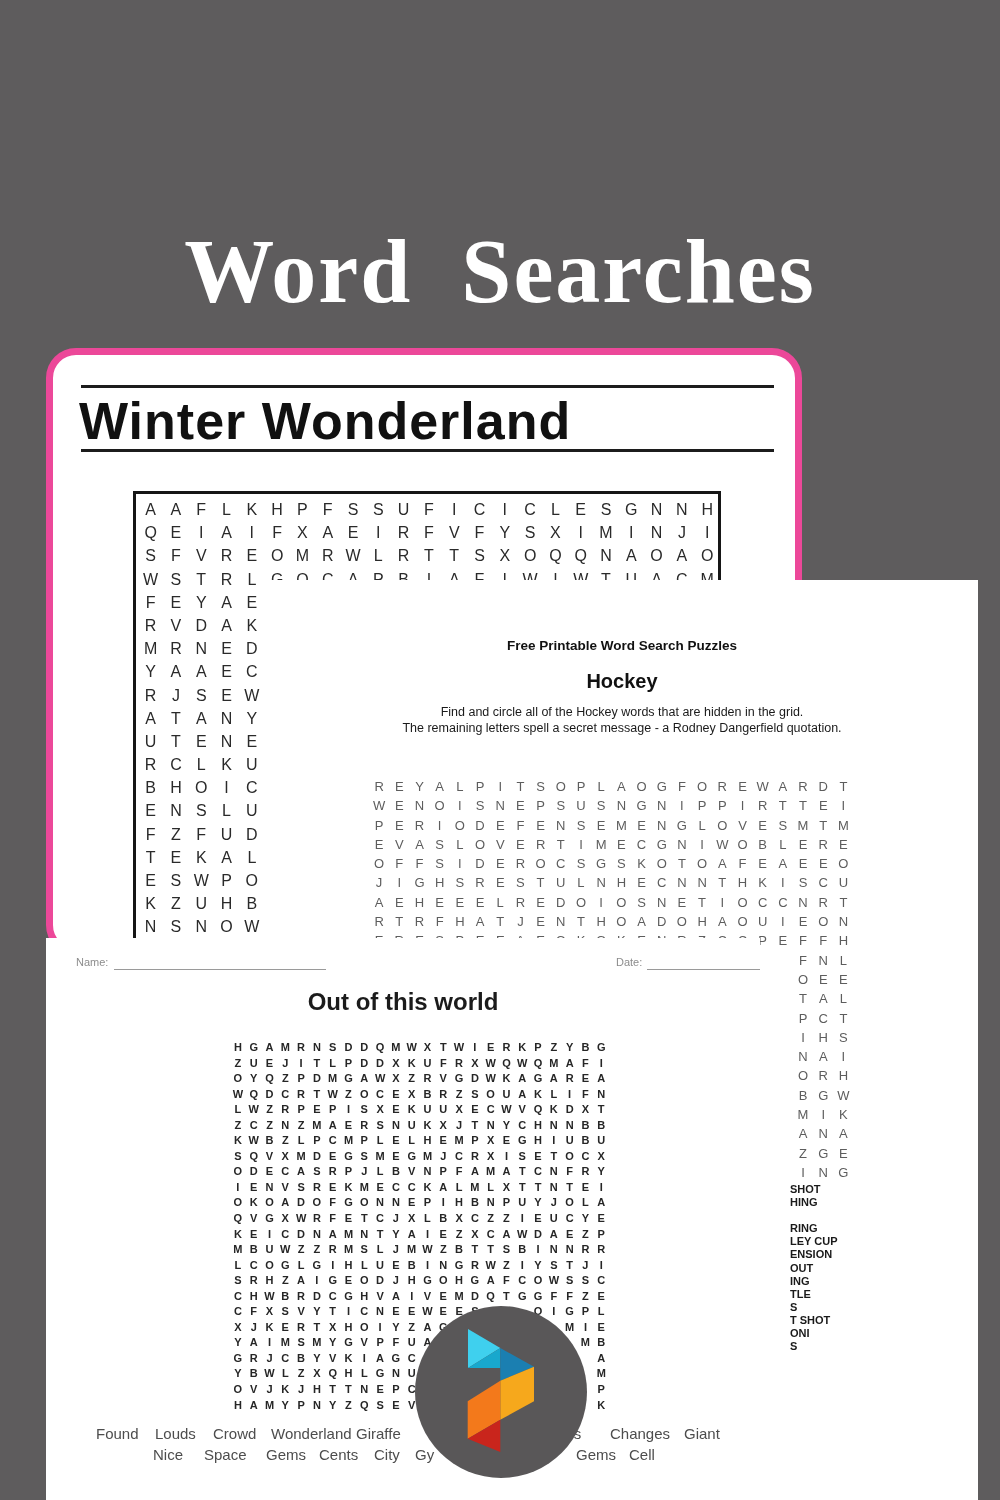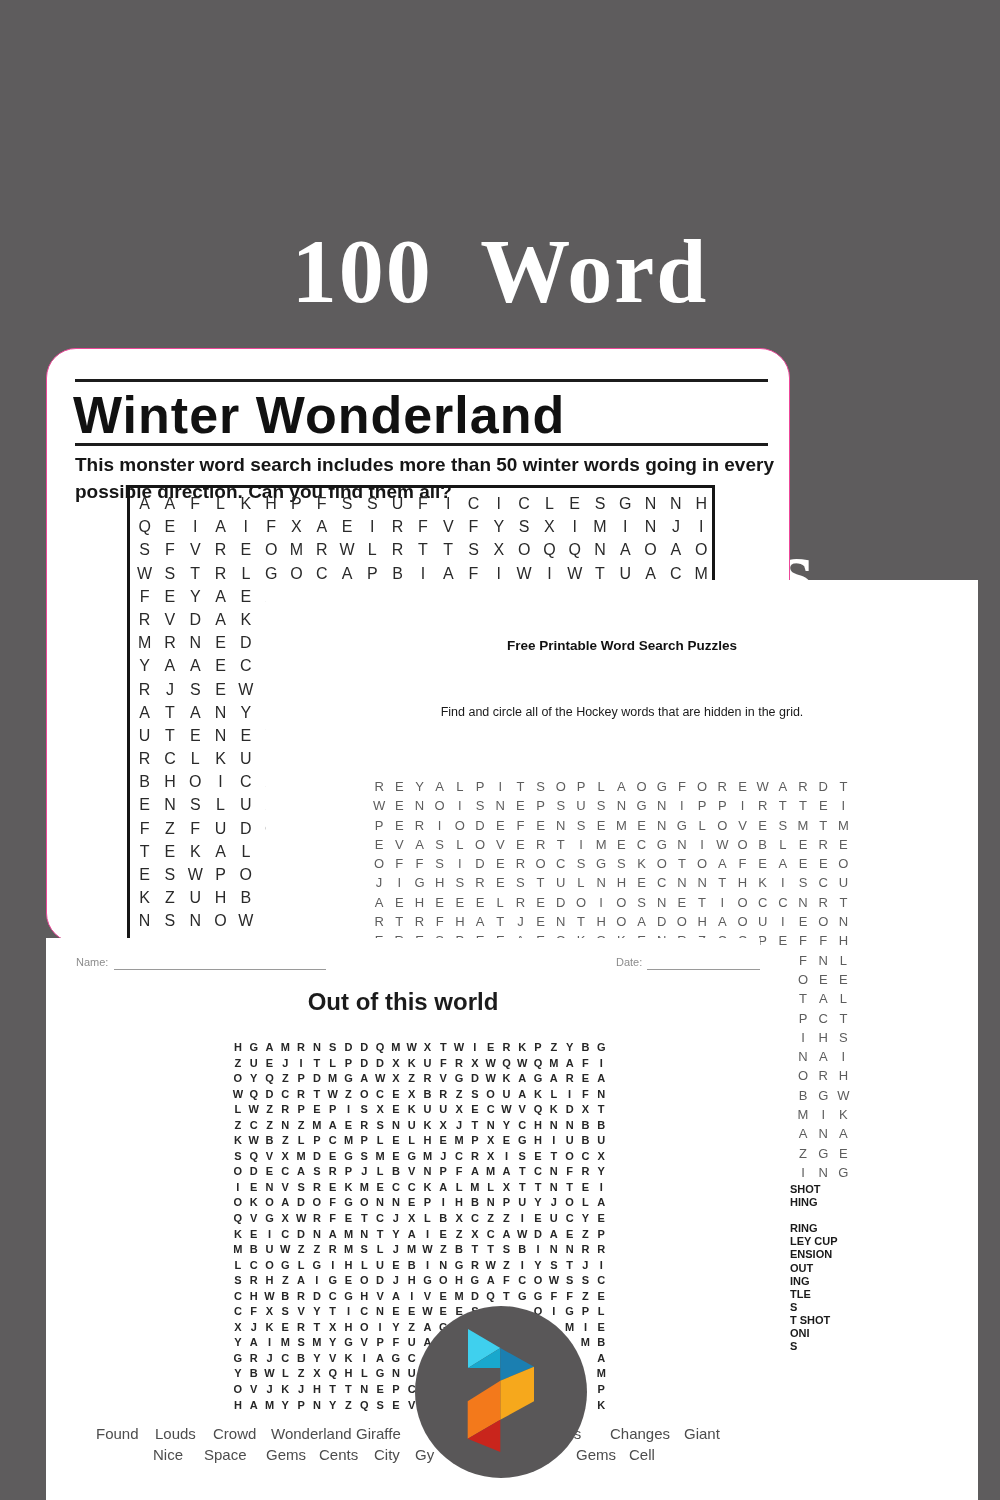--- a/index.html
+++ b/index.html
@@ -14,21 +14,21 @@
     text-align:center;color:#ffffff;
     font-family:"Liberation Serif", serif;font-weight:700;
     font-size:90px;line-height:100px;white-space:pre;
     letter-spacing:2px;
   }
   
   .page{position:absolute;background:#ffffff;}
   
   #winter-page{
     left:46px;top:348px;width:742px;height:593px;
-    border:1px solid #ec4899;border-radius:30px;z-index:1;
+    border:7px solid #ec4899;border-radius:30px;z-index:1;
   }
   .w-rule{position:absolute;left:28px;width:693px;height:3px;background:#1c1c1c;}
   #winter-title{
     position:absolute;left:26px;top:36px;width:700px;
     font-size:52px;font-weight:700;color:#111;letter-spacing:1px;
   }
   #winter-sub{
     position:absolute;left:28px;top:102px;width:700px;
     font-size:19px;font-weight:700;color:#161616;line-height:27px;
   }
@@ -66,33 +66,28 @@
   .ogrid span{display:inline-block;width:15.8px;text-align:center;
     font-size:11px;font-weight:700;color:#262626;}
   .word-row span{position:absolute;font-size:15px;color:#4d4d4d;white-space:pre;}
   
   #logo{position:absolute;left:415px;top:1306px;width:172px;height:174px;z-index:4;}
 </style>
 </head>
 <body style="background: rgb(94, 92, 93);">
 
 <div class="pin-title">
-  <div>100  Word</div>
   <div>Word  Searches</div>
   <div>Printable</div>
 </div>
 
 <div id="winter-page" class="page">
   <div class="w-rule" style="top:30px"></div>
   <div id="winter-title">Winter Wonderland</div>
   <div class="w-rule" style="top:94px"></div>
-  <div id="winter-sub">
-    <div>This monster word search includes more than 50 winter words going in every</div>
-    <div>possible direction. Can you find them all?</div>
-  </div>
   <div id="winter-gridbox">
     <div class="wgrid">
         <div class="grow"><span>A</span><span>A</span><span>F</span><span>L</span><span>K</span><span>H</span><span>P</span><span>F</span><span>S</span><span>S</span><span>U</span><span>F</span><span>I</span><span>C</span><span>I</span><span>C</span><span>L</span><span>E</span><span>S</span><span>G</span><span>N</span><span>N</span><span>H</span></div>
         <div class="grow"><span>Q</span><span>E</span><span>I</span><span>A</span><span>I</span><span>F</span><span>X</span><span>A</span><span>E</span><span>I</span><span>R</span><span>F</span><span>V</span><span>F</span><span>Y</span><span>S</span><span>X</span><span>I</span><span>M</span><span>I</span><span>N</span><span>J</span><span>I</span></div>
         <div class="grow"><span>S</span><span>F</span><span>V</span><span>R</span><span>E</span><span>O</span><span>M</span><span>R</span><span>W</span><span>L</span><span>R</span><span>T</span><span>T</span><span>S</span><span>X</span><span>O</span><span>Q</span><span>Q</span><span>N</span><span>A</span><span>O</span><span>A</span><span>O</span></div>
         <div class="grow"><span>W</span><span>S</span><span>T</span><span>R</span><span>L</span><span>G</span><span>O</span><span>C</span><span>A</span><span>P</span><span>B</span><span>I</span><span>A</span><span>F</span><span>I</span><span>W</span><span>I</span><span>W</span><span>T</span><span>U</span><span>A</span><span>C</span><span>M</span></div>
         <div class="grow"><span>F</span><span>E</span><span>Y</span><span>A</span><span>E</span><span>A</span></div>
         <div class="grow"><span>R</span><span>V</span><span>D</span><span>A</span><span>K</span><span>F</span></div>
         <div class="grow"><span>M</span><span>R</span><span>N</span><span>E</span><span>D</span><span>S</span></div>
         <div class="grow"><span>Y</span><span>A</span><span>A</span><span>E</span><span>C</span><span>I</span></div>
@@ -106,22 +101,24 @@
         <div class="grow"><span>T</span><span>E</span><span>K</span><span>A</span><span>L</span><span>F</span></div>
         <div class="grow"><span>E</span><span>S</span><span>W</span><span>P</span><span>O</span><span>S</span></div>
         <div class="grow"><span>K</span><span>Z</span><span>U</span><span>H</span><span>B</span><span>F</span></div>
         <div class="grow"><span>N</span><span>S</span><span>N</span><span>O</span><span>W</span><span>E</span></div>
       </div>
   </div>
 </div>
 
 <div id="hockey-page" class="page">
   <div id="hockey-header">Free Printable Word Search Puzzles</div>
+  <div id="hockey-title">Hockey</div>
   <div id="hockey-instr">
     <div>Find and circle all of the Hockey words that are hidden in the grid.</div>
+    <div>The remaining letters spell a secret message - a Rodney Dangerfield quotation.</div>
   </div>
   <div class="hgrid">
       <div class="grow"><span>R</span><span>E</span><span>Y</span><span>A</span><span>L</span><span>P</span><span>I</span><span>T</span><span>S</span><span>O</span><span>P</span><span>L</span><span>A</span><span>O</span><span>G</span><span>F</span><span>O</span><span>R</span><span>E</span><span>W</span><span>A</span><span>R</span><span>D</span><span>T</span></div>
       <div class="grow"><span>W</span><span>E</span><span>N</span><span>O</span><span>I</span><span>S</span><span>N</span><span>E</span><span>P</span><span>S</span><span>U</span><span>S</span><span>N</span><span>G</span><span>N</span><span>I</span><span>P</span><span>P</span><span>I</span><span>R</span><span>T</span><span>T</span><span>E</span><span>I</span></div>
       <div class="grow"><span>P</span><span>E</span><span>R</span><span>I</span><span>O</span><span>D</span><span>E</span><span>F</span><span>E</span><span>N</span><span>S</span><span>E</span><span>M</span><span>E</span><span>N</span><span>G</span><span>L</span><span>O</span><span>V</span><span>E</span><span>S</span><span>M</span><span>T</span><span>M</span></div>
       <div class="grow"><span>E</span><span>V</span><span>A</span><span>S</span><span>L</span><span>O</span><span>V</span><span>E</span><span>R</span><span>T</span><span>I</span><span>M</span><span>E</span><span>C</span><span>G</span><span>N</span><span>I</span><span>W</span><span>O</span><span>B</span><span>L</span><span>E</span><span>R</span><span>E</span></div>
       <div class="grow"><span>O</span><span>F</span><span>F</span><span>S</span><span>I</span><span>D</span><span>E</span><span>R</span><span>O</span><span>C</span><span>S</span><span>G</span><span>S</span><span>K</span><span>O</span><span>T</span><span>O</span><span>A</span><span>F</span><span>E</span><span>A</span><span>E</span><span>E</span><span>O</span></div>
       <div class="grow"><span>J</span><span>I</span><span>G</span><span>H</span><span>S</span><span>R</span><span>E</span><span>S</span><span>T</span><span>U</span><span>L</span><span>N</span><span>H</span><span>E</span><span>C</span><span>N</span><span>N</span><span>T</span><span>H</span><span>K</span><span>I</span><span>S</span><span>C</span><span>U</span></div>
       <div class="grow"><span>A</span><span>E</span><span>H</span><span>E</span><span>E</span><span>E</span><span>L</span><span>R</span><span>E</span><span>D</span><span>O</span><span>I</span><span>O</span><span>S</span><span>N</span><span>E</span><span>T</span><span>I</span><span>O</span><span>C</span><span>C</span><span>N</span><span>R</span><span>T</span></div>
       <div class="grow"><span>R</span><span>T</span><span>R</span><span>F</span><span>H</span><span>A</span><span>T</span><span>J</span><span>E</span><span>N</span><span>T</span><span>H</span><span>O</span><span>A</span><span>D</span><span>O</span><span>H</span><span>A</span><span>O</span><span>U</span><span>I</span><span>E</span><span>O</span><span>N</span></div>

